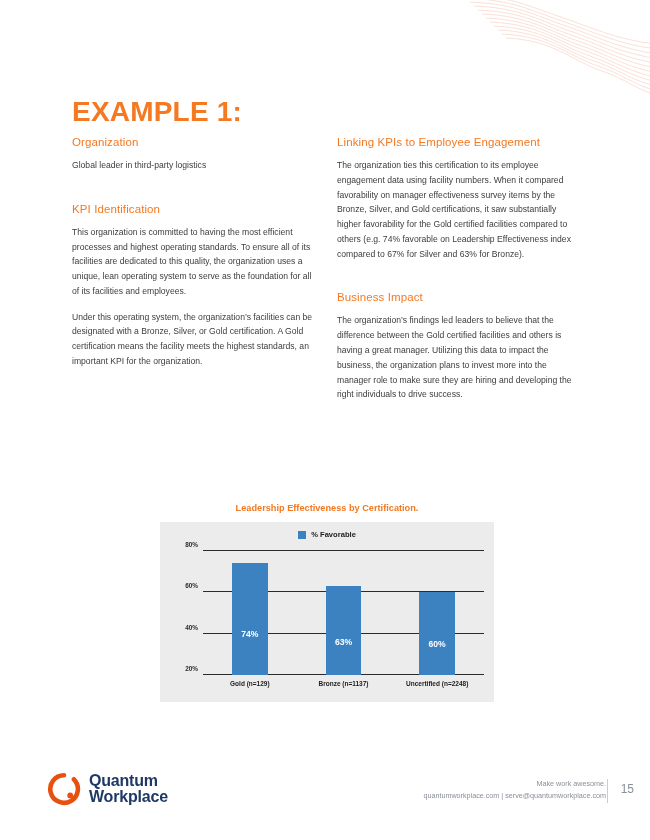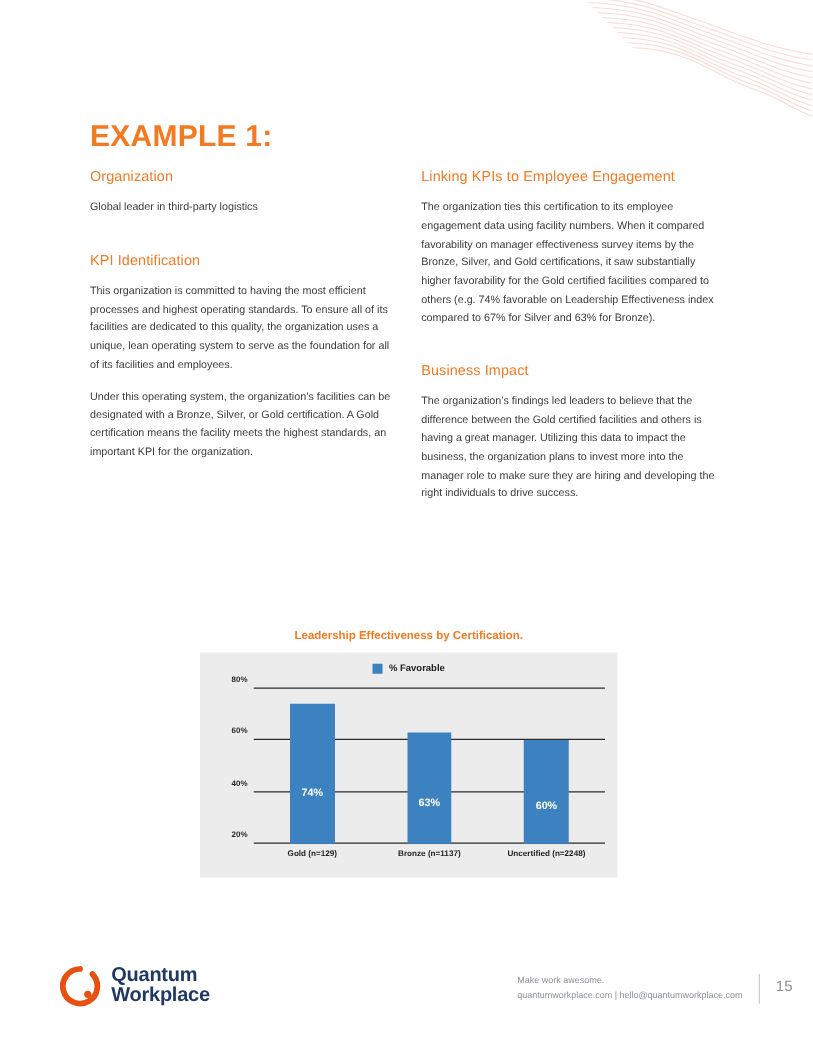--- a/index.html
+++ b/index.html
@@ -21,21 +21,21 @@
     width: 200px;
     height: 120px;
     pointer-events: none;
   }
 
   
   .page-title {
     position: absolute;
     left: 72px;
     top: 96px;
-    font-size: 24px;
+    font-size: 28px;
     font-weight: bold;
     color: #F47920;
     letter-spacing: 0.2px;
   }
 
   
   .col {
     position: absolute;
     width: 245px;
   }
@@ -184,23 +184,23 @@
   }
   .logo-text {
     font-size: 16px;
     font-weight: bold;
     color: #1F3864;
     line-height: 1.02;
     letter-spacing: -0.2px;
   }
   .footer-right {
     position: absolute;
-    right: 56px;
+    right: 44px;
     top: 6px;
-    text-align: left;
+    text-align: right;
     font-size: 7.2px;
     color: #8a8f98;
     line-height: 1.62;
   }
   .footer-divider {
     position: absolute;
     right: 42px;
     top: 7px;
     width: 1px;
     height: 24px;
@@ -308,17 +308,17 @@
       <circle cx="23.2" cy="23.4" r="2.9" fill="#E8500F"></circle>
     </svg>
     <div class="logo-text">
       <div>Quantum</div>
       <div>Workplace</div>
     </div>
   </div>
 
   <div class="footer-right">
     <div>Make work awesome.</div>
-    <div>quantumworkplace.com | hello@quantumworkplace.com</div>
+    <div>quantumworkplace.com | serve@quantumworkplace.com</div>
   </div>
   <div class="footer-divider"></div>
   <div class="page-number">15</div>
 </div>
 
 </body></html>

